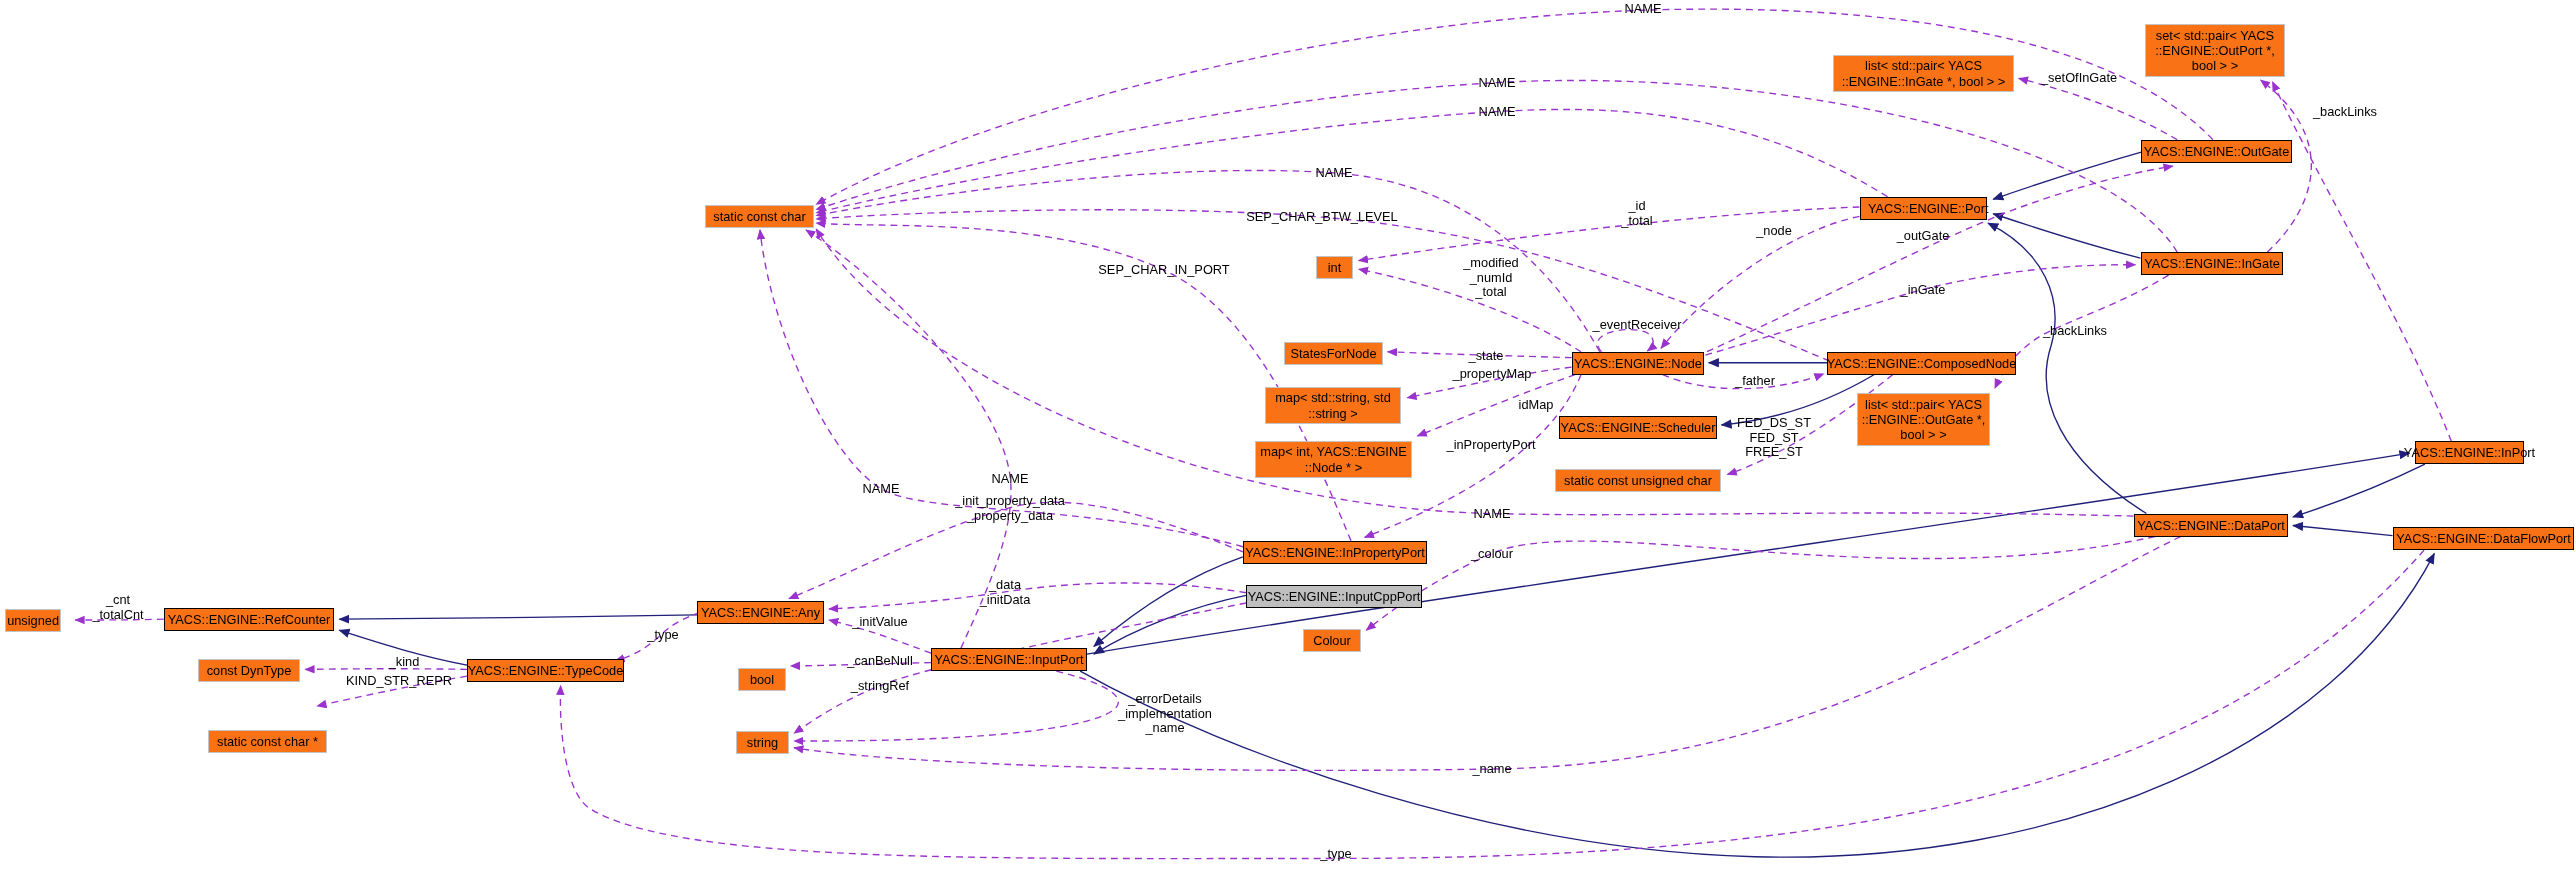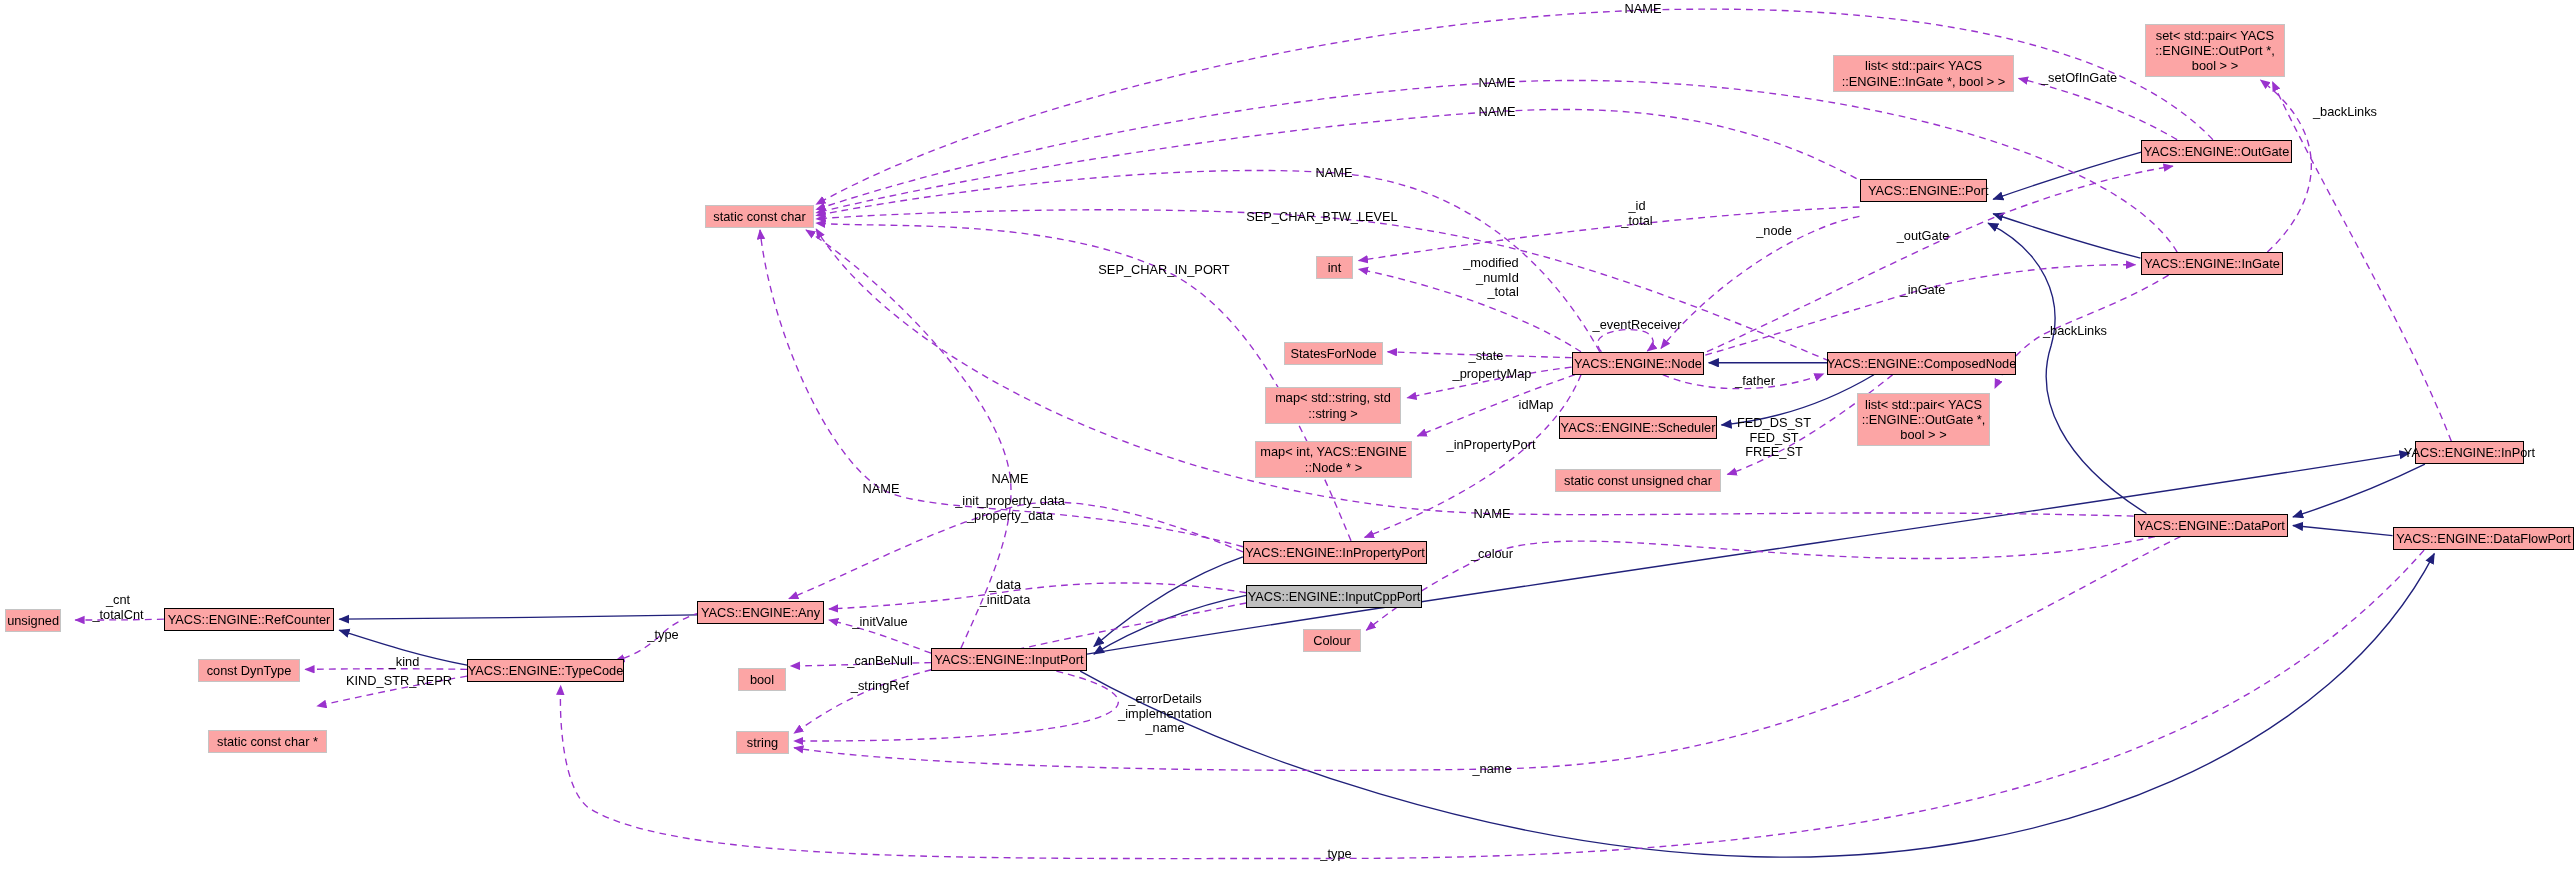--- a/index.html
+++ b/index.html
@@ -4,21 +4,21 @@
 <style>
   html,body{margin:0;padding:0;background:#ffffff;}
   #stage{position:relative;width:2576px;height:884px;background:#ffffff;overflow:hidden;
          font-family:"Liberation Sans", sans-serif;}
   #edge-layer{position:absolute;left:0;top:0;width:2576px;height:884px;}
   #edge-layer path.edge{fill:none;stroke-width:1.6;}
   #edge-layer path.edge.p{stroke:var(--edge-dashed);stroke-dasharray:8 6;}
   #edge-layer path.edge.b{stroke:var(--edge-solid);}
   .node{position:absolute;display:flex;align-items:center;justify-content:center;
         text-align:center;font-size:12.8px;line-height:1.18;white-space:pre-line;
-        background:#fca5a5;border:1.2px solid var(--class-border);box-sizing:border-box;
+        background:#f97316;border:1.2px solid var(--class-border);box-sizing:border-box;
         color:#000;padding:0 2.6px;}
   .node.plain{border:1px solid var(--plain-border);}
   .node.selected{background:var(--selected-fill);border:1.7px solid #000;}
   .elabel{position:absolute;transform:translate(-50%,-50%);font-size:12.8px;line-height:1.14;
           text-align:center;white-space:pre-line;color:#000;}
 </style>
 </head>
 <body>
 
 <div id="stage" style="--edge-dashed: #9a32cd; --edge-solid: #20207a; --class-border: #000000; --plain-border: #c4c4c4; --selected-fill: #bfbfbf;">
@@ -84,21 +84,21 @@
       <path d="M2004,413 C2132,355 2262,286 2362,247 C2462,210 2522,200 2551,195" class="edge p" marker-end="url(#arrow-p)"></path>
     </svg>
   <div id="node-layer">
       <div class="node plain" style="left: 705px; top: 205px; width: 109px; height: 23px;">static const char</div>
       <div class="node plain" style="left: 1833px; top: 55px; width: 181px; height: 37px;">list&lt; std::pair&lt; YACS
 ::ENGINE::InGate *, bool &gt; &gt;</div>
       <div class="node plain" style="left: 2145px; top: 24px; width: 140px; height: 53px;">set&lt; std::pair&lt; YACS
 ::ENGINE::OutPort *,
 bool &gt; &gt;</div>
       <div class="node class" style="left: 2141px; top: 140px; width: 151px; height: 23px;">YACS::ENGINE::OutGate</div>
-      <div class="node class" style="left: 1860px; top: 179px; width: 127px; height: 23px; padding-left: 12px;">YACS::ENGINE::Port</div>
+      <div class="node class" style="left: 1860px; top: 197px; width: 127px; height: 23px; padding-left: 12px;">YACS::ENGINE::Port</div>
       <div class="node class" style="left: 2141px; top: 252px; width: 142px; height: 23px;">YACS::ENGINE::InGate</div>
       <div class="node class" style="left: 2415px; top: 441px; width: 109px; height: 23px;">YACS::ENGINE::InPort</div>
       <div class="node plain" style="left: 1316px; top: 256px; width: 37px; height: 23px;">int</div>
       <div class="node class" style="left: 1572px; top: 352px; width: 132px; height: 23px;">YACS::ENGINE::Node</div>
       <div class="node class" style="left: 1827px; top: 352px; width: 189px; height: 23px;">YACS::ENGINE::ComposedNode</div>
       <div class="node plain" style="left: 1284px; top: 342px; width: 99px; height: 23px;">StatesForNode</div>
       <div class="node plain" style="left: 1265px; top: 387px; width: 136px; height: 37px;">map&lt; std::string, std
 ::string &gt;</div>
       <div class="node plain" style="left: 1255px; top: 441px; width: 157px; height: 37px;">map&lt; int, YACS::ENGINE
 ::Node * &gt;</div>
@@ -123,21 +123,21 @@
       <div class="node class" style="left: 931px; top: 648px; width: 156px; height: 23px;">YACS::ENGINE::InputPort</div>
       <div class="elabel" style="left: 1643px; top: 9.4px;">NAME</div>
       <div class="elabel" style="left: 1497px; top: 83px;">NAME</div>
       <div class="elabel" style="left: 1497px; top: 112px;">NAME</div>
       <div class="elabel" style="left: 1334px; top: 173px;">NAME</div>
       <div class="elabel" style="left: 1322px; top: 217px;">SEP_CHAR_BTW_LEVEL</div>
       <div class="elabel" style="left: 1164px; top: 270px;">SEP_CHAR_IN_PORT</div>
       <div class="elabel" style="left: 1637px; top: 214px;">_id
 _total</div>
       <div class="elabel" style="left: 1774px; top: 231px;">_node</div>
-      <div class="elabel" style="left: 1491px; top: 278px; text-align: right;">_modified
+      <div class="elabel" style="left: 1491px; top: 278px;">_modified
 _numId
 _total</div>
       <div class="elabel" style="left: 1923px; top: 236px;">_outGate</div>
       <div class="elabel" style="left: 1923px; top: 290px;">_inGate</div>
       <div class="elabel" style="left: 2075px; top: 331px;">_backLinks</div>
       <div class="elabel" style="left: 1637px; top: 325px;">_eventReceiver</div>
       <div class="elabel" style="left: 1486px; top: 356px;">_state</div>
       <div class="elabel" style="left: 1492px; top: 374px;">_propertyMap</div>
       <div class="elabel" style="left: 1491px; top: 405px; margin-left: 45px;">idMap</div>
       <div class="elabel" style="left: 1491px; top: 445px;">_inPropertyPort</div>

